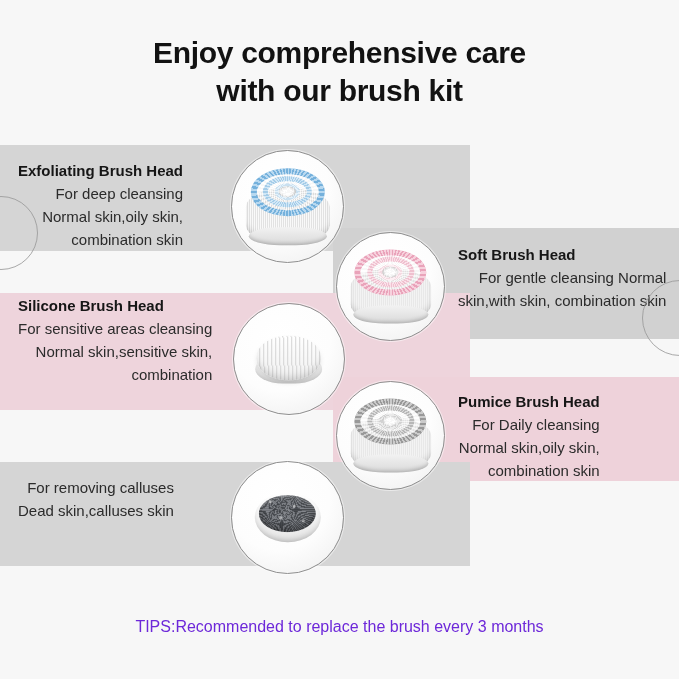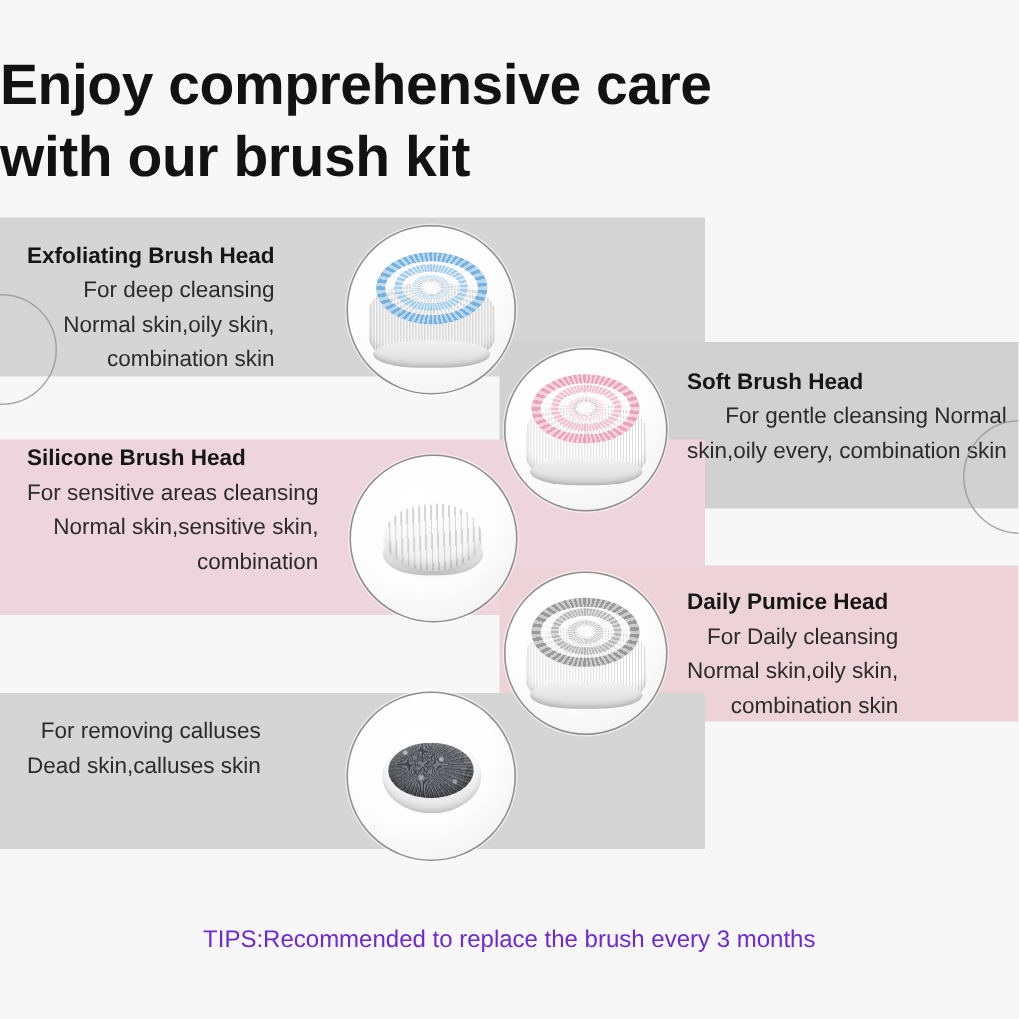--- a/index.html
+++ b/index.html
@@ -22,22 +22,22 @@
     height: 679px;
     background: #f7f7f7;
   }
 
   
   .title {
     position: absolute;
     left: 0;
     top: 34px;
     width: 679px;
-    text-align: left;
-    font-size: 38px;
+    text-align: center;
+    font-size: 30px;
     font-weight: bold;
     line-height: 1.25;
     letter-spacing: -0.3px;
     color: #121212;
   }
   .title .l2 { display: block; }
 
   
   .band {
     position: absolute;
@@ -267,32 +267,32 @@
   <div class="txt txt-r1">
     <div class="head">Exfoliating Brush Head</div>
     <div class="line">For deep cleansing</div>
     <div class="line">Normal skin,oily skin,</div>
     <div class="line">combination skin</div>
   </div>
 
   <div class="txt txt-r2">
     <div class="head">Soft Brush Head</div>
     <div class="line">For gentle cleansing Normal</div>
-    <div class="line">skin,oily every, combination skin</div>
+    <div class="line">skin,with skin, combination skin</div>
   </div>
 
   <div class="txt txt-r3">
     <div class="head">Silicone Brush Head</div>
     <div class="line">For sensitive areas cleansing</div>
     <div class="line">Normal skin,sensitive skin,</div>
     <div class="line">combination</div>
   </div>
 
   <div class="txt txt-r4">
-    <div class="head">Daily Pumice Head</div>
+    <div class="head">Pumice Brush Head</div>
     <div class="line">For Daily cleansing</div>
     <div class="line">Normal skin,oily skin,</div>
     <div class="line">combination skin</div>
   </div>
 
   <div class="txt txt-r5">
     <div class="line">For removing calluses</div>
     <div class="line">Dead skin,calluses skin</div>
   </div>
 

